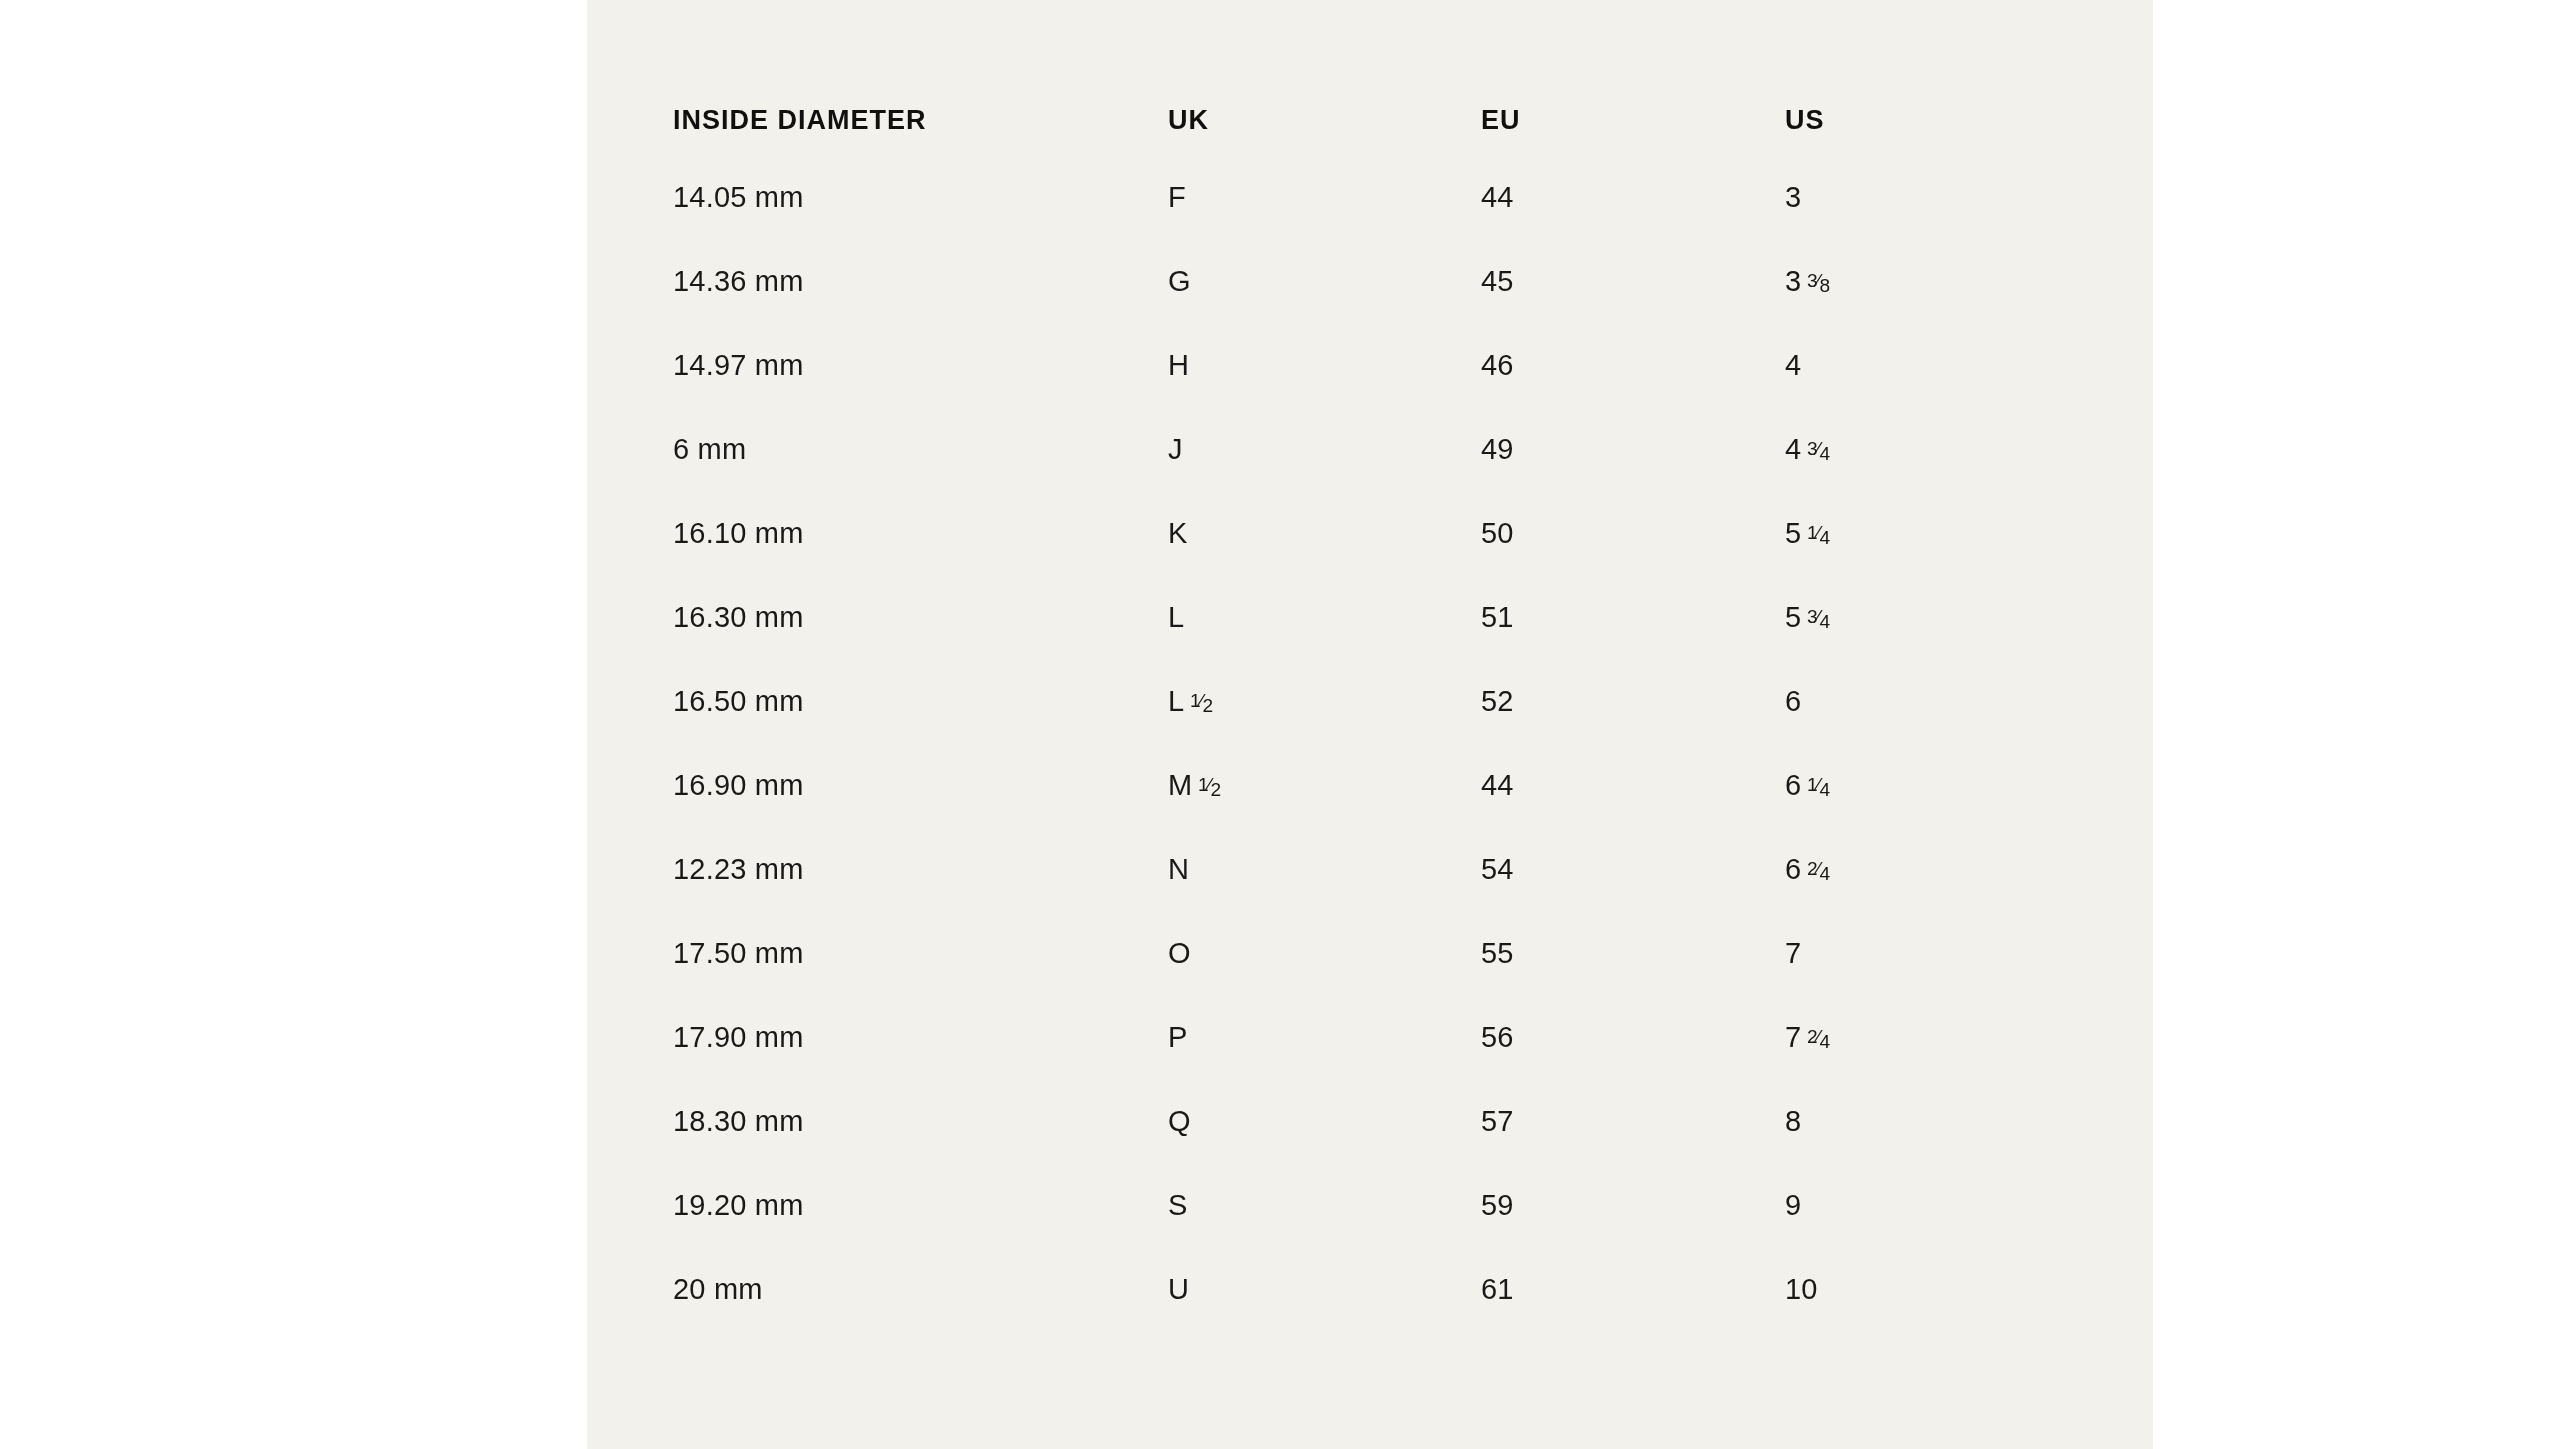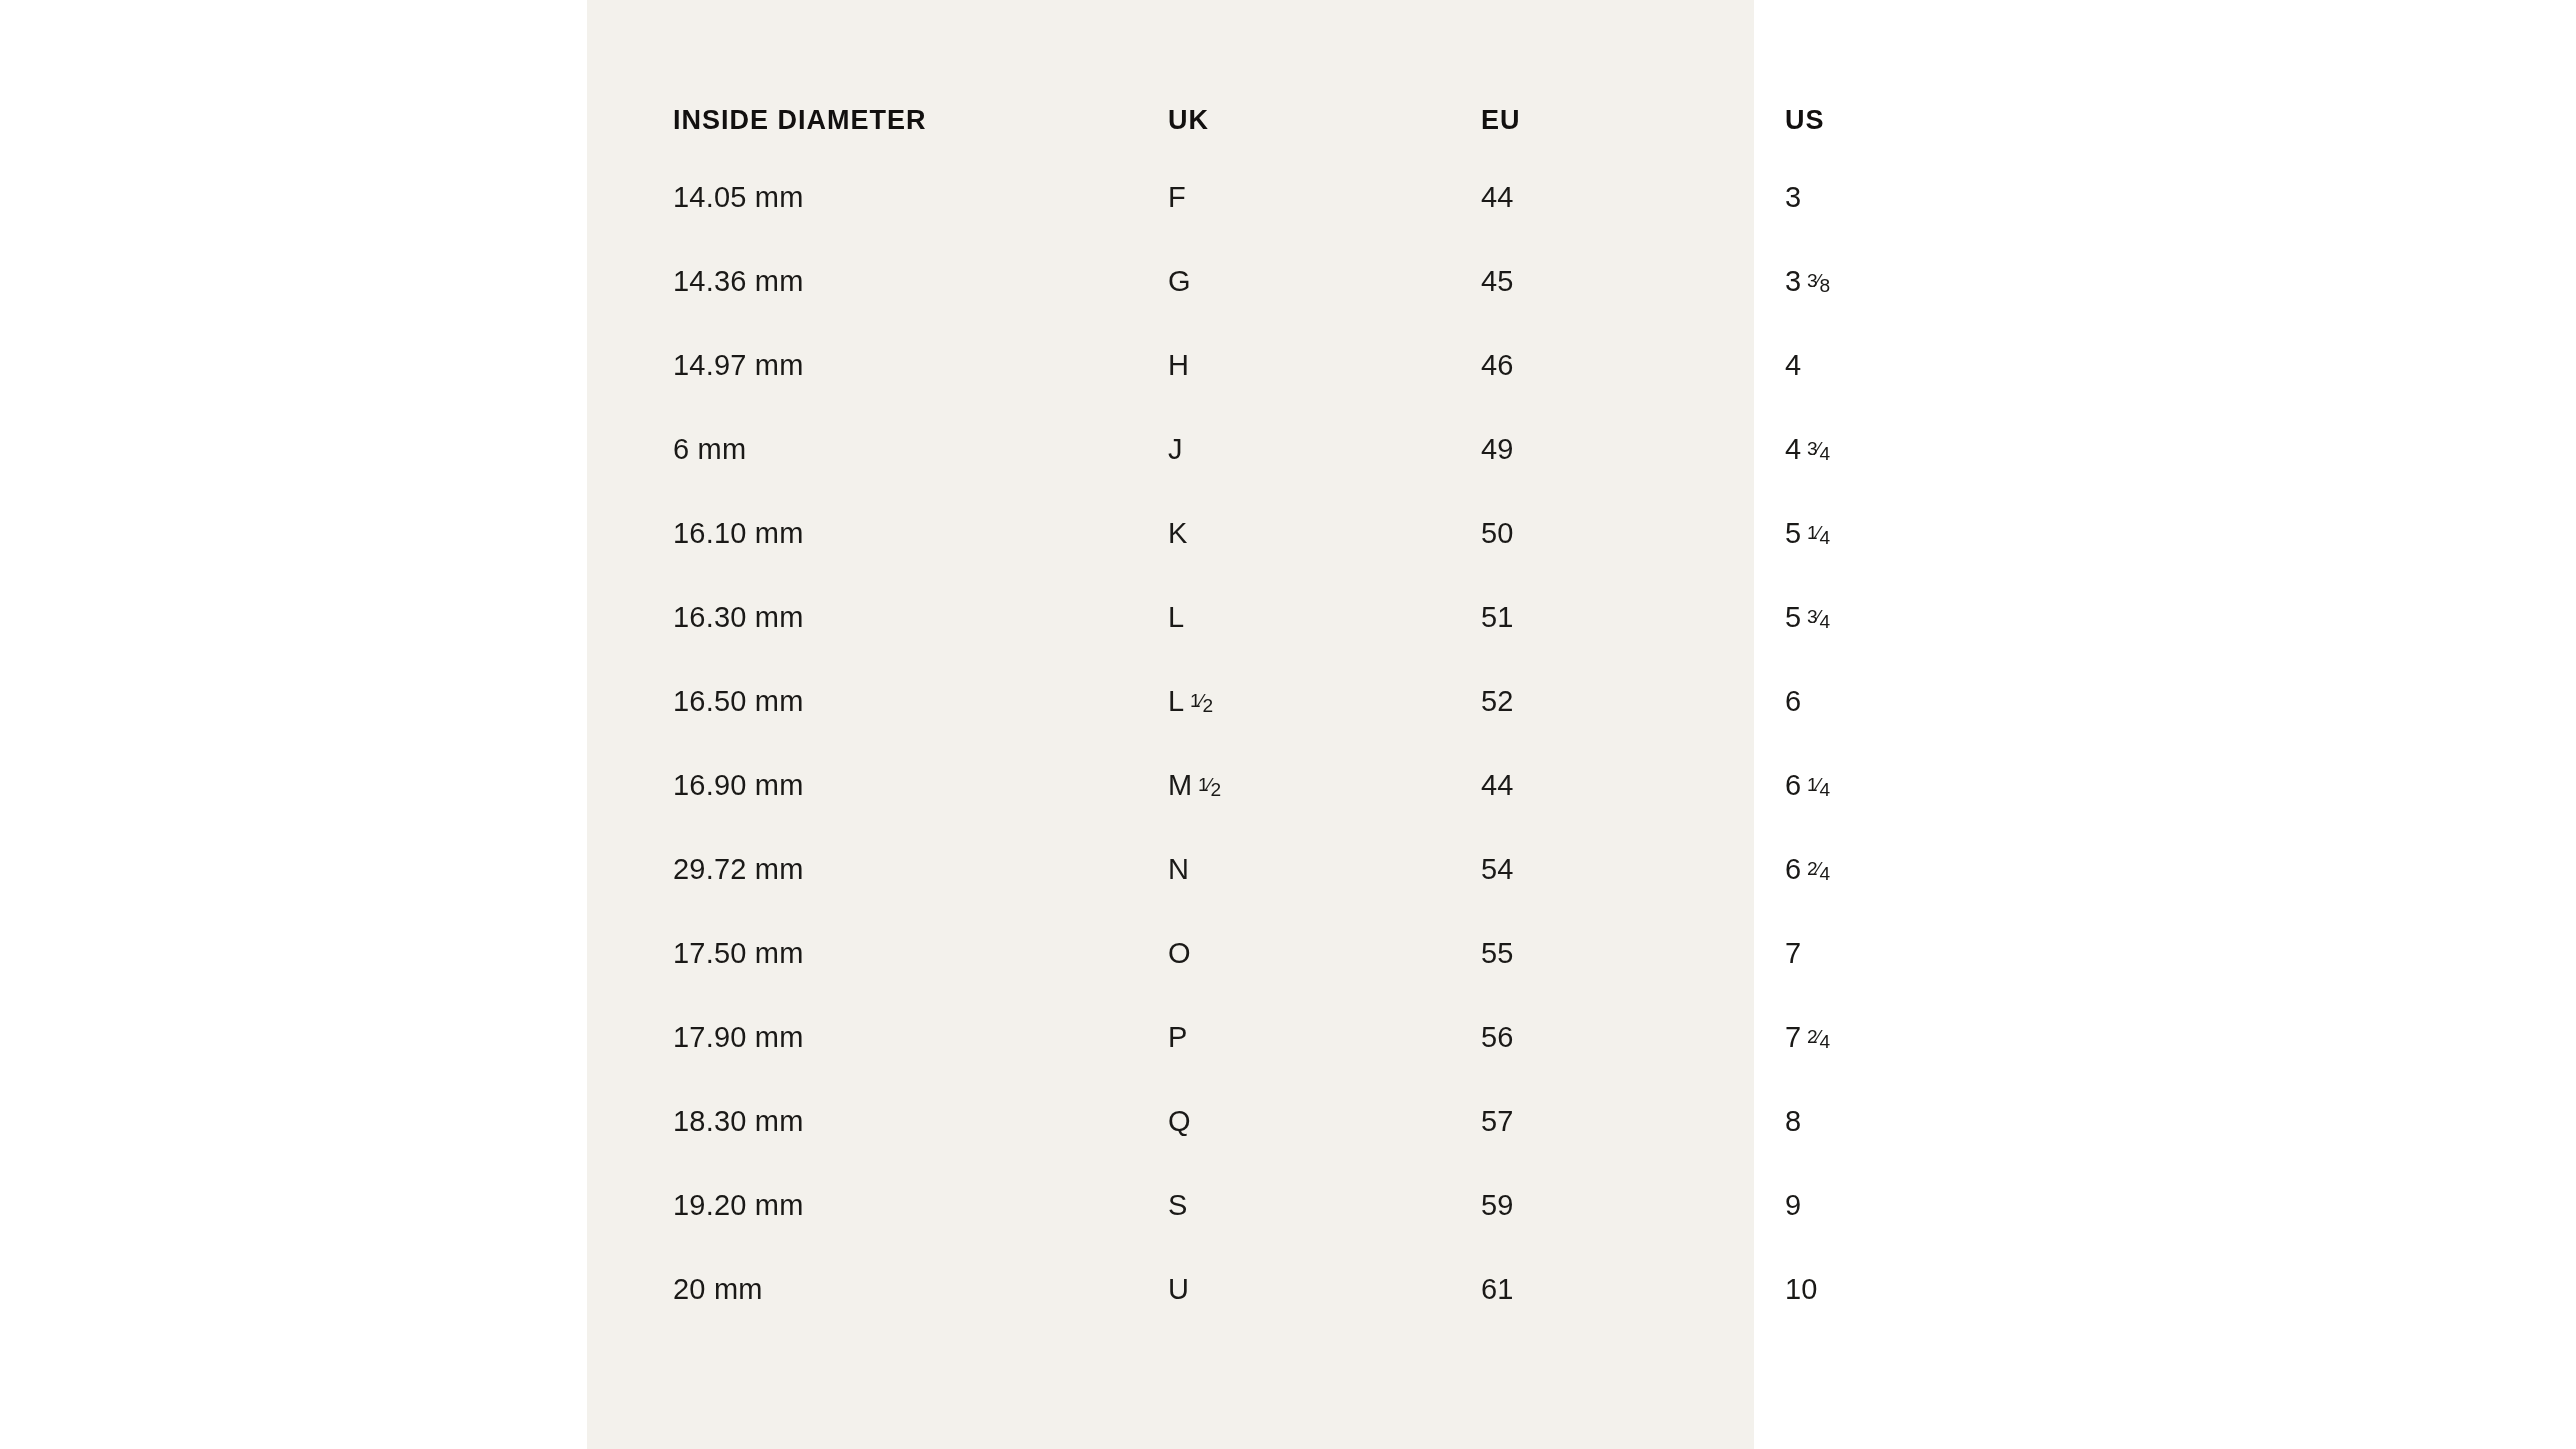--- a/index.html
+++ b/index.html
@@ -20,21 +20,21 @@
     width: 2576px;
     height: 1449px;
     background: #ffffff;
   }
 
   
   #size-chart-panel {
     position: absolute;
     left: 587px;
     top: 0px;
-    width: 1167px;
+    width: 1566px;
     height: 1449px;
     background: #f3f1ec;
     box-sizing: border-box;
   }
 
   #size-chart-table {
     position: absolute;
     left: 86px;
     top: 0px;
     width: 1252px;
@@ -153,21 +153,21 @@
             <td>52</td>
             <td><span class="whole">6</span></td>
           </tr>
           <tr>
             <td>16.90 mm</td>
             <td><span class="whole">M</span><span class="frac"><span class="num">1</span><span class="sl">⁄</span><span class="den">2</span></span></td>
             <td>44</td>
             <td><span class="whole">6</span><span class="frac"><span class="num">1</span><span class="sl">⁄</span><span class="den">4</span></span></td>
           </tr>
           <tr>
-            <td>29.72 mm</td>
+            <td>12.23 mm</td>
             <td><span class="whole">N</span></td>
             <td>54</td>
             <td><span class="whole">6</span><span class="frac"><span class="num">2</span><span class="sl">⁄</span><span class="den">4</span></span></td>
           </tr>
           <tr>
             <td>17.50 mm</td>
             <td><span class="whole">O</span></td>
             <td>55</td>
             <td><span class="whole">7</span></td>
           </tr>

